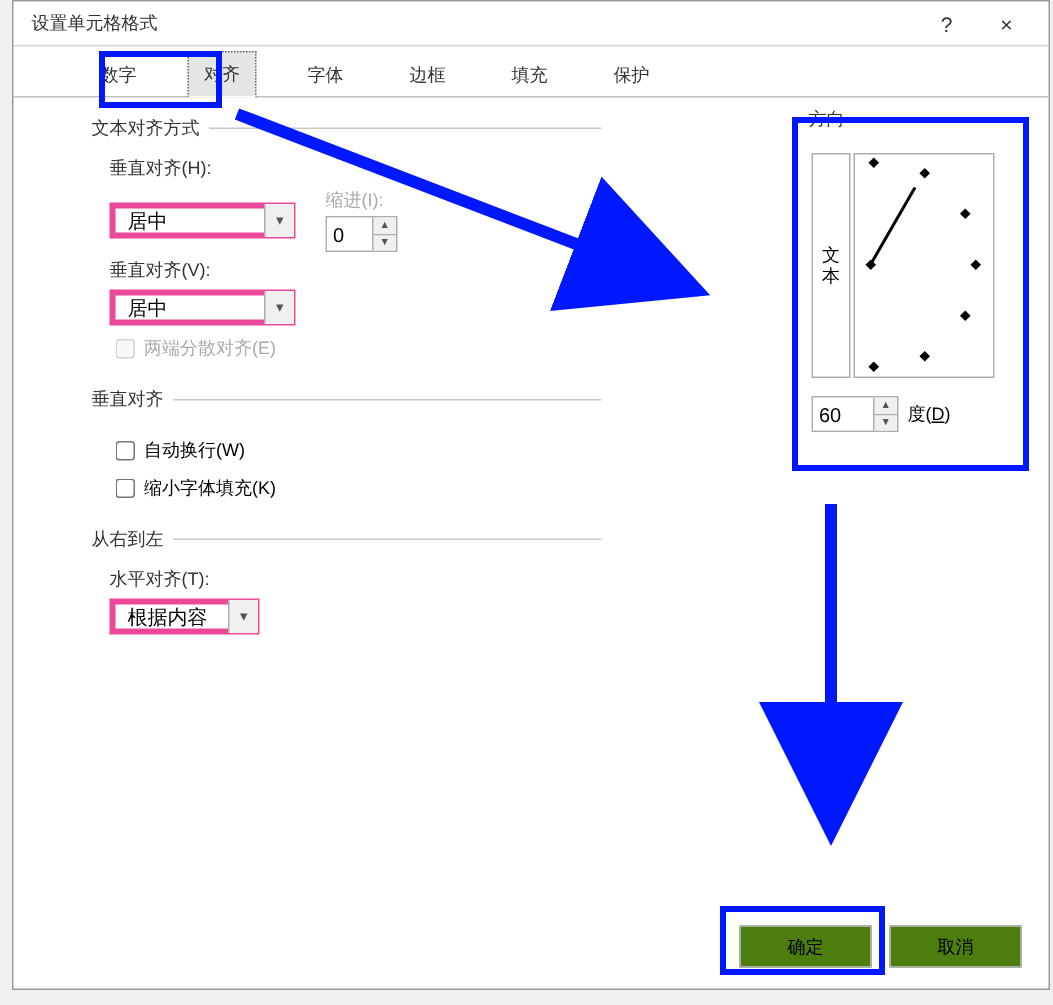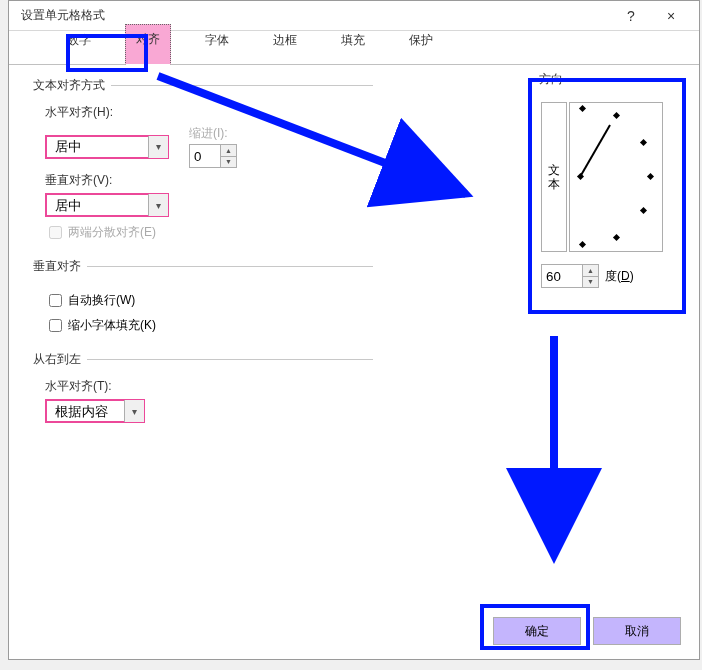--- a/index.html
+++ b/index.html
@@ -45,54 +45,55 @@
   .tabstrip {
     height: 34px;
     display: flex;
     align-items: flex-end;
     border-bottom: 1px solid #c0c0c0;
     padding-left: 48px;
     gap: 24px;
     position: relative;
   }
   .tab {
-    padding: 6px 10px 16px;
+    padding: 6px 10px 6px;
     color: #333;
     cursor: pointer;
     position: relative;
     top: 1px;
   }
   .tab.active {
     border: 1px dotted #666;
     border-bottom: 1px solid #fff;
-    background: #f9a8d4;
+    background: #e5e5e5;
   }
   .content {
     flex: 1;
     position: relative;
     padding: 12px 20px 0 24px;
+    margin-left: 28px;
   }
   fieldset.grp {
     border: none;
     border-top: 1px solid #c8c8c8;
     margin: 0 0 10px 0;
     padding: 10px 0 0 0;
   }
   fieldset.grp > legend {
     padding: 0 6px 0 0;
     color: #333;
     font-size: 12px;
   }
   .row { display: flex; align-items: center; margin: 4px 0 4px 12px; }
   .lbl { margin-bottom: 2px; margin-left: 12px; color: #333; }
   .disabled { color: #aaa; }
   select.combo {
     width: 124px;
     height: 24px;
-    border: 2px solid #ec4899;
+    border: 4px solid #ec4899;
     background: #fff;
     padding: 0 4px;
   }
   .combo-wrap { position: relative; display: inline-block; }
   .combo-btn {
     position: absolute; right: 1px; top: 1px;
     width: 20px; height: 22px;
     border-left: 1px solid #adadad;
     background: #f0f0f0; pointer-events: none;
     display:flex; align-items:center; justify-content:center;
@@ -163,21 +164,21 @@
   
   .footer {
     height: 56px;
     display:flex; align-items:center; justify-content:flex-end;
     padding: 0 18px; gap: 12px;
     border-top: none;
   }
   button.dlgbtn {
     width: 88px; height: 28px;
     border: 1px solid #adadad;
-    background: #c4b5fd;
+    background: #4d7c0f;
     cursor: pointer;
     font-size: 12px;
   }
 
   
   .hl {
     position: absolute;
     border: 4px solid #0018ff;
     pointer-events: none;
     z-index: 50;
@@ -202,21 +203,21 @@
     <div class="tab">边框</div>
     <div class="tab">填充</div>
     <div class="tab">保护</div>
   </div>
 
   <div class="content">
 
     <fieldset class="grp" style="width:340px;">
       <legend>文本对齐方式</legend>
 
-      <div class="lbl">水平对齐(H):</div>
+      <div class="lbl">垂直对齐(H):</div>
       <div class="row">
         <span class="combo-wrap">
           <select class="combo">
             <option>居中</option>
           </select>
           <span class="combo-btn">▾</span>
         </span>
         <div class="indent-block">
           <div class="lbl disabled" style="margin-left:0;">缩进(I):</div>
           <span class="numwrap">

